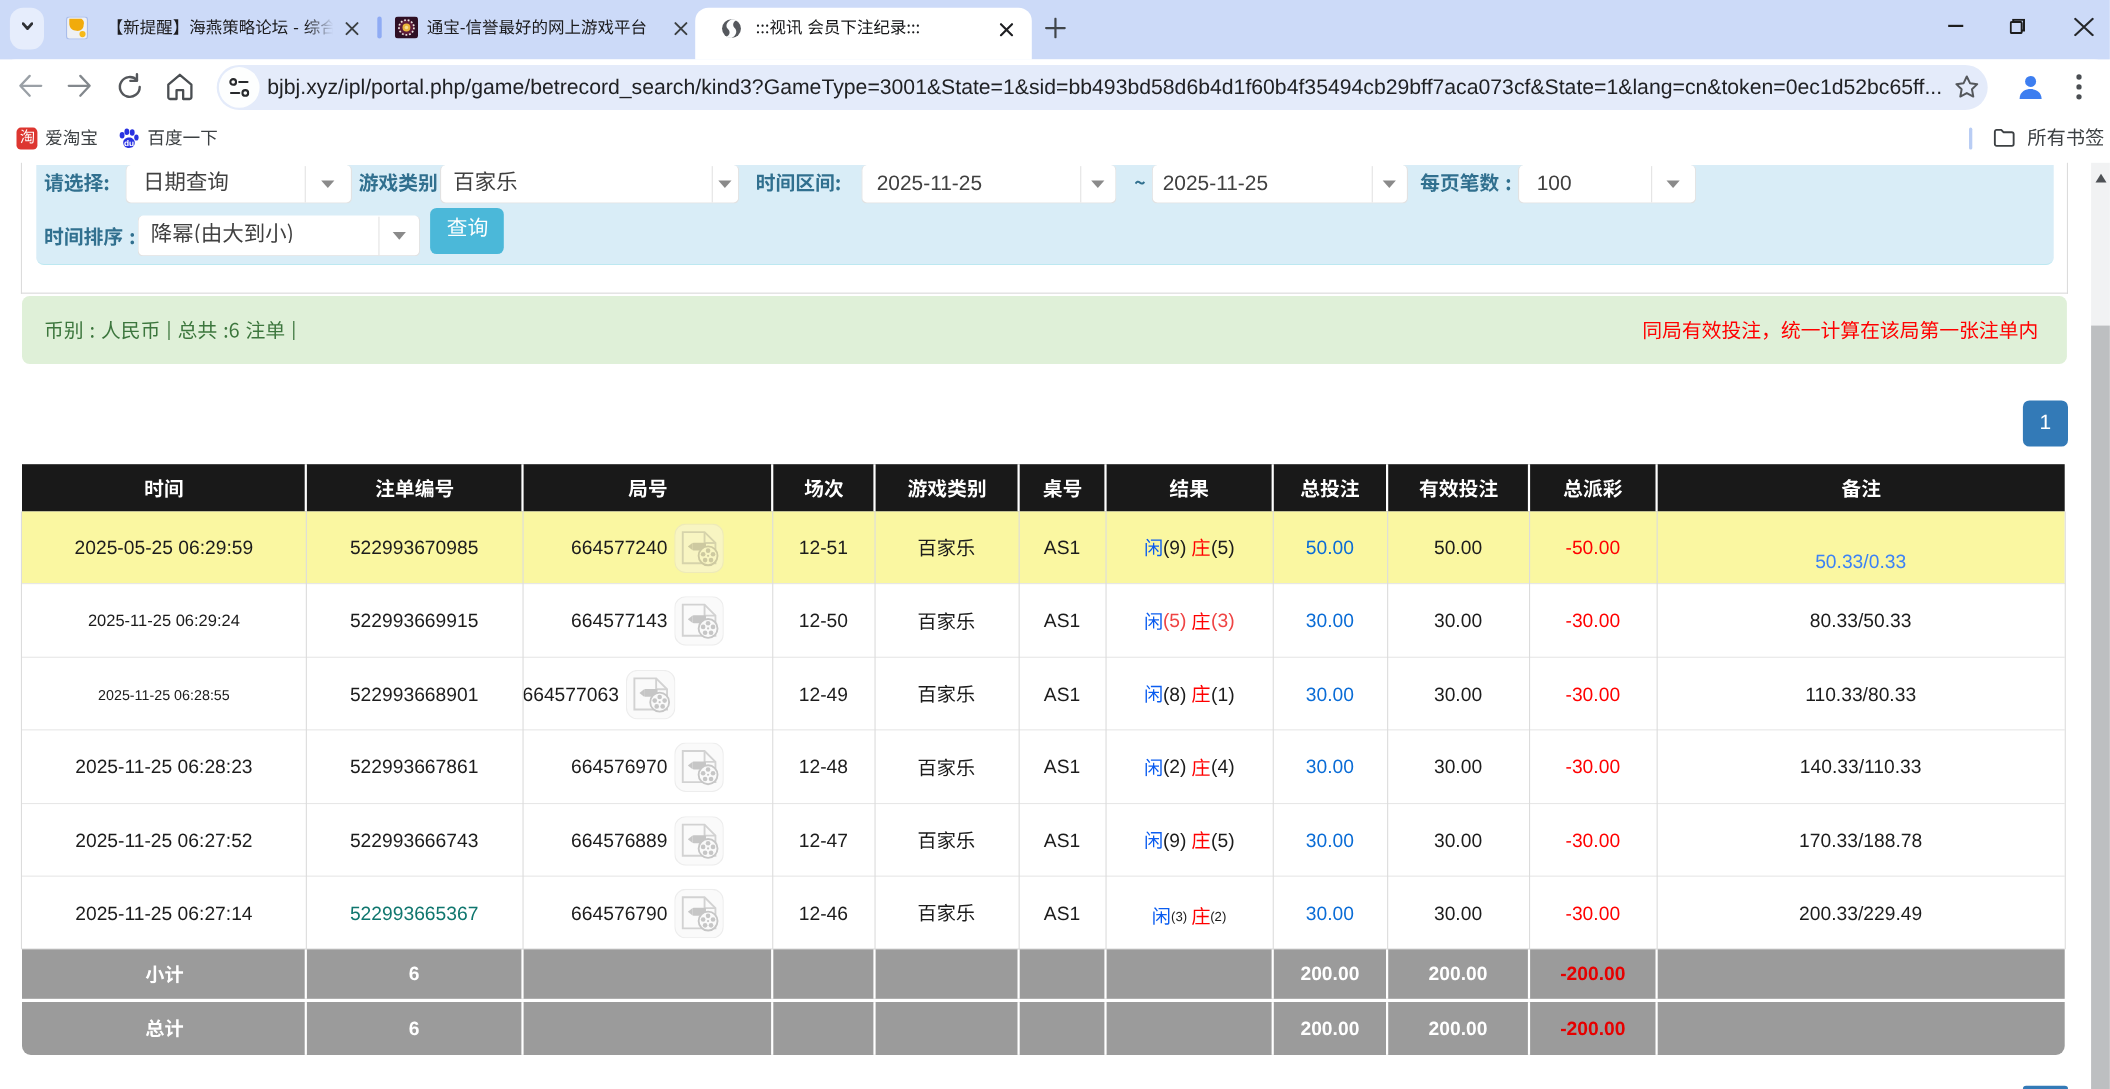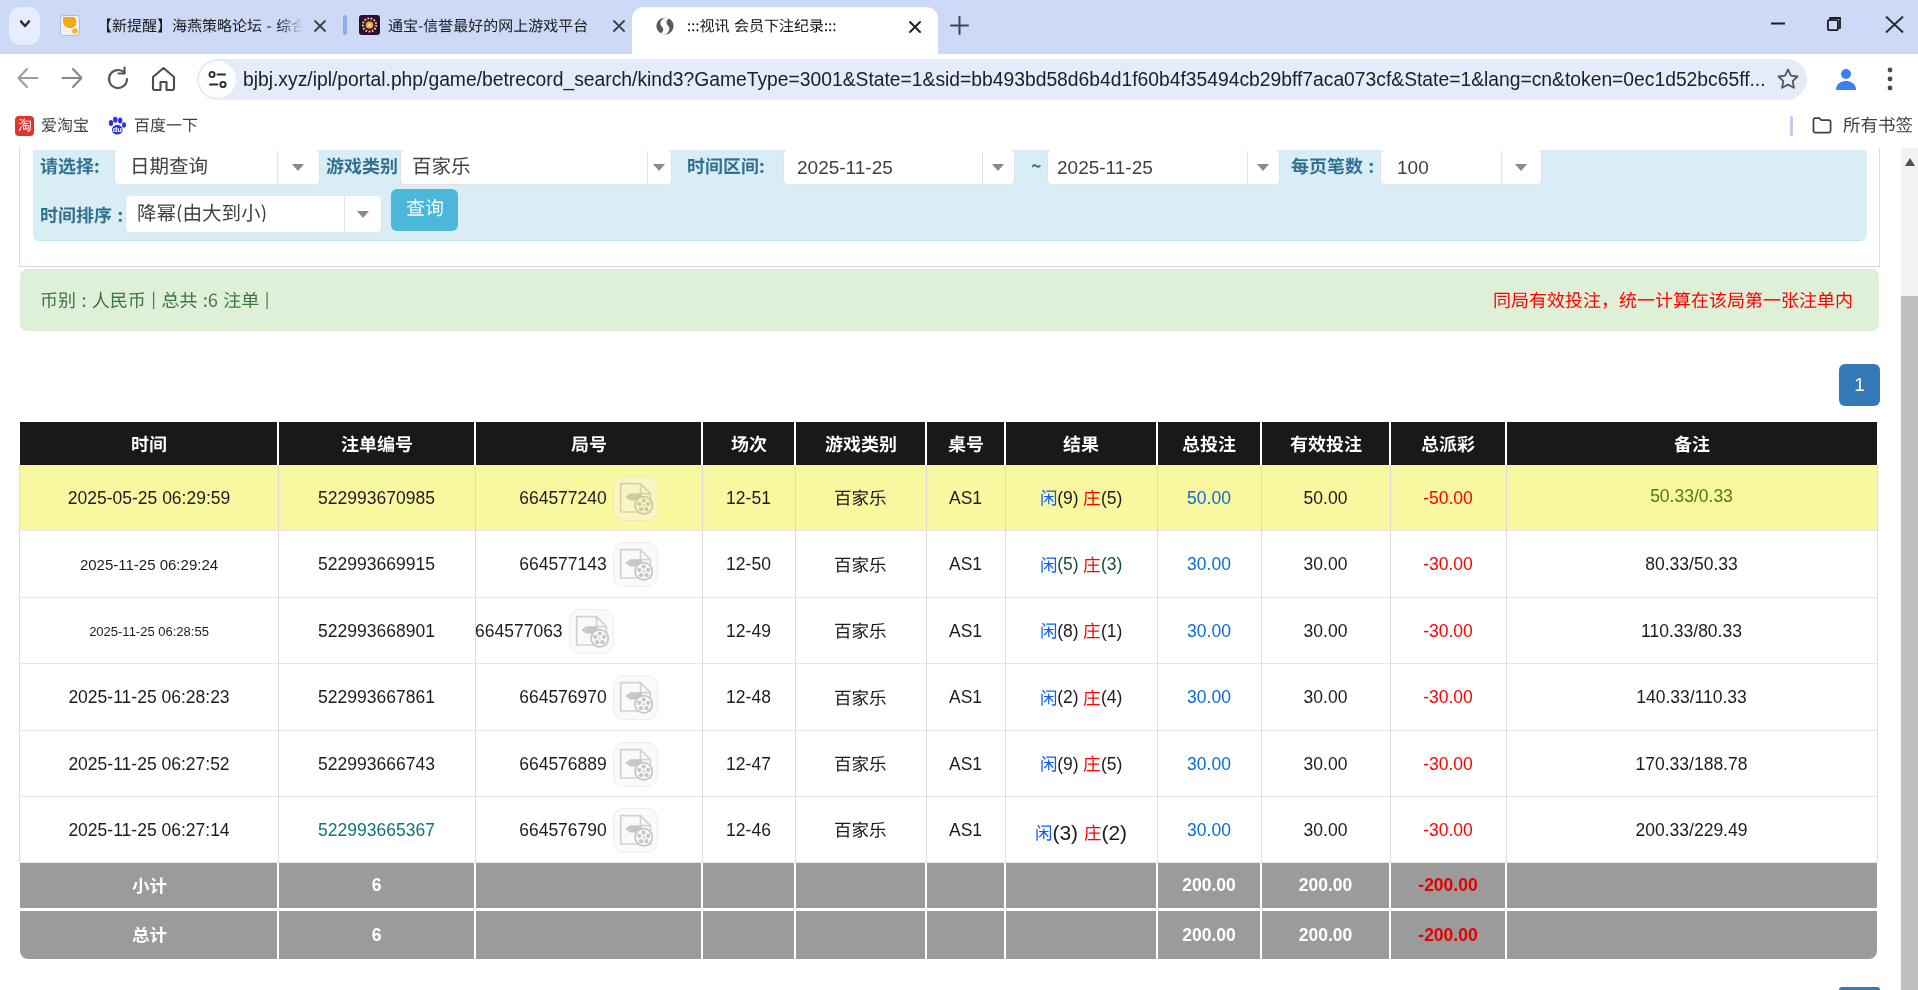--- a/index.html
+++ b/index.html
@@ -407,21 +407,21 @@
     </svg>(9)&nbsp;<svg style="display:inline-block;vertical-align:-2.1px" width="17.5" height="17.5" viewBox="0 0 1000 1000">
       <path transform="translate(0,880) scale(1,-1)" fill="#ff0000" d="M541 602V394H277V322H541V23H210V-49H954V23H617V322H903V394H617V602ZM470 826C492 789 515 739 527 705H129V443C129 298 121 92 39 -54C59 -60 92 -78 107 -89C191 64 203 288 203 443V635H948V705H548L605 723C594 756 566 808 543 847Z"></path>
     </svg>(5)</div>
 <div class="abs" style="left:1157px;top:465px;width:104px;height:66px;display:flex;align-items:center;justify-content:center;font-size:17.5px;color:#1c1c1c">
     <span style="color:#0a6cd6">50.00</span>
   </div>
 <div class="abs" style="left:1261px;top:465px;width:129px;height:66px;display:flex;align-items:center;justify-content:center;font-size:17.5px;color:#1c1c1c">50.00</div>
 <div class="abs" style="left:1390px;top:465px;width:116px;height:66px;display:flex;align-items:center;justify-content:center;font-size:17.5px;color:#1c1c1c">
     <span style="color:#ff0000">-50.00</span>
   </div>
-<div class="abs" style="left:1506px;top:459px;width:371px;height:74px;display:flex;align-items:center;justify-content:center;font-size:17.5px;color:#4d7c0f">50.33/0.33</div>
+<div class="abs" style="left:1506px;top:473px;width:371px;height:74px;display:flex;align-items:center;justify-content:center;font-size:17.5px;color:#3b82f6">50.33/0.33</div>
 <div class="abs" style="left:20px;top:530px;width:1857px;height:1px;background:#e7e7e7"></div>
 <div class="abs" style="left:20px;top:531px;width:258px;height:67px;display:flex;align-items:center;justify-content:center;font-size:15px;color:#1c1c1c">2025-11-25 06:29:24</div>
 <div class="abs" style="left:278px;top:531px;width:197px;height:67px;display:flex;align-items:center;justify-content:center;font-size:17.5px;color:#1c1c1c">522993669915</div>
 <div class="abs" style="left:475px;top:531px;width:227px;height:67px;display:flex;align-items:center;justify-content:center;font-size:17.5px;color:#1c1c1c">664577143<span style="width:6px"></span><svg width="45" height="45" viewBox="0 0 45 45">
       <rect x="0.5" y="0.5" width="44" height="44" rx="10" fill="#fafafa" stroke="#ededed"></rect>
       <path d="M7.7 7.7 H27.5 L37.4 17.6 V36 H7.7 Z" fill="none" stroke="#d2d2d2" stroke-width="1.7"></path>
       <path d="M27.5 7.7 V17.6 H37.4" fill="none" stroke="#d2d2d2" stroke-width="1.7"></path>
       <path d="M12.3 20.9 L16.6 17.5 V24.3 Z" fill="#c6c6c6"></path>
       <rect x="16.6" y="17.3" width="12.2" height="7.2" rx="1" fill="#c6c6c6"></rect>
       <circle cx="30.7" cy="29.3" r="8.6" fill="#fafafa" stroke="#c6c6c6" stroke-width="1.7"></circle>
@@ -434,21 +434,21 @@
     </svg></div>
 <div class="abs" style="left:702px;top:531px;width:93px;height:67px;display:flex;align-items:center;justify-content:center;font-size:17.5px;color:#1c1c1c">12-50</div>
 <div class="abs" style="left:795px;top:531px;width:131px;height:67px;display:flex;align-items:center;justify-content:center;font-size:17.5px;color:#1c1c1c">
     <svg style="display:inline-block;vertical-align:-2.1px" width="52.5" height="17.5" viewBox="0 0 3000 1000">
       <path transform="translate(0,880) scale(1,-1)" fill="#1c1c1c" d="M177 563V-81H253V-16H759V-81H837V563H497C510 608 524 662 536 713H937V786H64V713H449C442 663 431 607 420 563ZM253 241H759V54H253ZM253 310V493H759V310Z"></path>
       <path transform="translate(1000,880) scale(1,-1)" fill="#1c1c1c" d="M423 824C436 802 450 775 461 750H84V544H157V682H846V544H923V750H551C539 780 519 817 501 847ZM790 481C734 429 647 363 571 313C548 368 514 421 467 467C492 484 516 501 537 520H789V586H209V520H438C342 456 205 405 80 374C93 360 114 329 121 315C217 343 321 383 411 433C430 415 446 395 460 374C373 310 204 238 78 207C91 191 108 165 116 148C236 185 391 256 489 324C501 300 510 277 516 254C416 163 221 69 61 32C76 15 92 -13 100 -32C244 12 416 95 530 182C539 101 521 33 491 10C473 -7 454 -10 427 -10C406 -10 372 -9 336 -5C348 -26 355 -56 356 -76C388 -77 420 -78 441 -78C487 -78 513 -70 545 -43C601 -1 625 124 591 253L639 282C693 136 788 20 916 -38C927 -18 949 9 966 23C840 73 744 186 697 319C752 355 806 395 852 432Z"></path>
       <path transform="translate(2000,880) scale(1,-1)" fill="#1c1c1c" d="M236 278C187 189 109 94 38 32C56 20 86 -4 100 -17C169 52 253 158 309 254ZM692 247C765 167 851 55 891 -14L960 22C919 90 829 198 757 277ZM129 351C139 360 180 364 247 364H482V18C482 2 475 -3 458 -4C441 -4 382 -5 318 -3C329 -24 341 -57 345 -78C431 -78 482 -77 515 -64C547 -52 558 -30 558 18V364H924L925 440H558V641H482V440H201C219 515 237 609 245 698C462 703 716 723 875 763L832 829C679 789 398 770 171 764C169 648 143 519 135 486C126 450 117 427 104 422C112 403 125 367 129 351Z"></path>
     </svg>
   </div>
 <div class="abs" style="left:926px;top:531px;width:79px;height:67px;display:flex;align-items:center;justify-content:center;font-size:17.5px;color:#1c1c1c">AS1</div>
-<div class="abs" style="left:1005px;top:531px;width:152px;height:67px;display:flex;align-items:center;justify-content:center;font-size:17.5px;color:#14532d"><svg style="display:inline-block;vertical-align:-2.1px" width="17.5" height="17.5" viewBox="0 0 1000 1000">
+<div class="abs" style="left:1005px;top:531px;width:152px;height:67px;display:flex;align-items:center;justify-content:center;font-size:17.5px;color:#ef4444"><svg style="display:inline-block;vertical-align:-2.1px" width="17.5" height="17.5" viewBox="0 0 1000 1000">
       <path transform="translate(0,880) scale(1,-1)" fill="#0a5cf0" d="M81 611V-79H153V611ZM120 796C174 740 238 661 265 610L326 652C296 702 232 778 176 831ZM357 797V727H846V29C846 11 840 5 821 4C801 4 734 3 665 5C676 -15 688 -49 692 -70C782 -70 841 -69 874 -56C908 -44 919 -20 919 29V797ZM466 622V486H235V422H435C382 316 298 218 211 167C226 154 248 129 259 113C337 166 412 255 466 356V6H534V357C606 282 678 197 718 139L773 184C728 248 642 343 561 422H780V486H534V622Z"></path>
     </svg>(5)&nbsp;<svg style="display:inline-block;vertical-align:-2.1px" width="17.5" height="17.5" viewBox="0 0 1000 1000">
       <path transform="translate(0,880) scale(1,-1)" fill="#ff0000" d="M541 602V394H277V322H541V23H210V-49H954V23H617V322H903V394H617V602ZM470 826C492 789 515 739 527 705H129V443C129 298 121 92 39 -54C59 -60 92 -78 107 -89C191 64 203 288 203 443V635H948V705H548L605 723C594 756 566 808 543 847Z"></path>
     </svg>(3)</div>
 <div class="abs" style="left:1157px;top:531px;width:104px;height:67px;display:flex;align-items:center;justify-content:center;font-size:17.5px;color:#1c1c1c">
     <span style="color:#0a6cd6">30.00</span>
   </div>
 <div class="abs" style="left:1261px;top:531px;width:129px;height:67px;display:flex;align-items:center;justify-content:center;font-size:17.5px;color:#1c1c1c">30.00</div>
 <div class="abs" style="left:1390px;top:531px;width:116px;height:67px;display:flex;align-items:center;justify-content:center;font-size:17.5px;color:#1c1c1c">
     <span style="color:#ff0000">-30.00</span>
@@ -590,21 +590,21 @@
     </svg></div>
 <div class="abs" style="left:702px;top:797px;width:93px;height:66px;display:flex;align-items:center;justify-content:center;font-size:17.5px;color:#1c1c1c">12-46</div>
 <div class="abs" style="left:795px;top:797px;width:131px;height:66px;display:flex;align-items:center;justify-content:center;font-size:17.5px;color:#1c1c1c">
     <svg style="display:inline-block;vertical-align:-2.1px" width="52.5" height="17.5" viewBox="0 0 3000 1000">
       <path transform="translate(0,880) scale(1,-1)" fill="#1c1c1c" d="M177 563V-81H253V-16H759V-81H837V563H497C510 608 524 662 536 713H937V786H64V713H449C442 663 431 607 420 563ZM253 241H759V54H253ZM253 310V493H759V310Z"></path>
       <path transform="translate(1000,880) scale(1,-1)" fill="#1c1c1c" d="M423 824C436 802 450 775 461 750H84V544H157V682H846V544H923V750H551C539 780 519 817 501 847ZM790 481C734 429 647 363 571 313C548 368 514 421 467 467C492 484 516 501 537 520H789V586H209V520H438C342 456 205 405 80 374C93 360 114 329 121 315C217 343 321 383 411 433C430 415 446 395 460 374C373 310 204 238 78 207C91 191 108 165 116 148C236 185 391 256 489 324C501 300 510 277 516 254C416 163 221 69 61 32C76 15 92 -13 100 -32C244 12 416 95 530 182C539 101 521 33 491 10C473 -7 454 -10 427 -10C406 -10 372 -9 336 -5C348 -26 355 -56 356 -76C388 -77 420 -78 441 -78C487 -78 513 -70 545 -43C601 -1 625 124 591 253L639 282C693 136 788 20 916 -38C927 -18 949 9 966 23C840 73 744 186 697 319C752 355 806 395 852 432Z"></path>
       <path transform="translate(2000,880) scale(1,-1)" fill="#1c1c1c" d="M236 278C187 189 109 94 38 32C56 20 86 -4 100 -17C169 52 253 158 309 254ZM692 247C765 167 851 55 891 -14L960 22C919 90 829 198 757 277ZM129 351C139 360 180 364 247 364H482V18C482 2 475 -3 458 -4C441 -4 382 -5 318 -3C329 -24 341 -57 345 -78C431 -78 482 -77 515 -64C547 -52 558 -30 558 18V364H924L925 440H558V641H482V440H201C219 515 237 609 245 698C462 703 716 723 875 763L832 829C679 789 398 770 171 764C169 648 143 519 135 486C126 450 117 427 104 422C112 403 125 367 129 351Z"></path>
     </svg>
   </div>
 <div class="abs" style="left:926px;top:797px;width:79px;height:66px;display:flex;align-items:center;justify-content:center;font-size:17.5px;color:#1c1c1c">AS1</div>
-<div class="abs" style="left:1005px;top:800px;width:152px;height:66px;display:flex;align-items:center;justify-content:center;font-size:21px;color:#1c1c1c"><svg style="display:inline-block;vertical-align:-2.1px" width="17.5" height="17.5" viewBox="0 0 1000 1000">
+<div class="abs" style="left:1005px;top:800px;width:152px;height:66px;display:flex;align-items:center;justify-content:center;font-size:12px;color:#1c1c1c"><svg style="display:inline-block;vertical-align:-2.1px" width="17.5" height="17.5" viewBox="0 0 1000 1000">
       <path transform="translate(0,880) scale(1,-1)" fill="#0a5cf0" d="M81 611V-79H153V611ZM120 796C174 740 238 661 265 610L326 652C296 702 232 778 176 831ZM357 797V727H846V29C846 11 840 5 821 4C801 4 734 3 665 5C676 -15 688 -49 692 -70C782 -70 841 -69 874 -56C908 -44 919 -20 919 29V797ZM466 622V486H235V422H435C382 316 298 218 211 167C226 154 248 129 259 113C337 166 412 255 466 356V6H534V357C606 282 678 197 718 139L773 184C728 248 642 343 561 422H780V486H534V622Z"></path>
     </svg>(3)&nbsp;<svg style="display:inline-block;vertical-align:-2.1px" width="17.5" height="17.5" viewBox="0 0 1000 1000">
       <path transform="translate(0,880) scale(1,-1)" fill="#ff0000" d="M541 602V394H277V322H541V23H210V-49H954V23H617V322H903V394H617V602ZM470 826C492 789 515 739 527 705H129V443C129 298 121 92 39 -54C59 -60 92 -78 107 -89C191 64 203 288 203 443V635H948V705H548L605 723C594 756 566 808 543 847Z"></path>
     </svg>(2)</div>
 <div class="abs" style="left:1157px;top:797px;width:104px;height:66px;display:flex;align-items:center;justify-content:center;font-size:17.5px;color:#1c1c1c">
     <span style="color:#0a6cd6">30.00</span>
   </div>
 <div class="abs" style="left:1261px;top:797px;width:129px;height:66px;display:flex;align-items:center;justify-content:center;font-size:17.5px;color:#1c1c1c">30.00</div>
 <div class="abs" style="left:1390px;top:797px;width:116px;height:66px;display:flex;align-items:center;justify-content:center;font-size:17.5px;color:#1c1c1c">
     <span style="color:#ff0000">-30.00</span>

